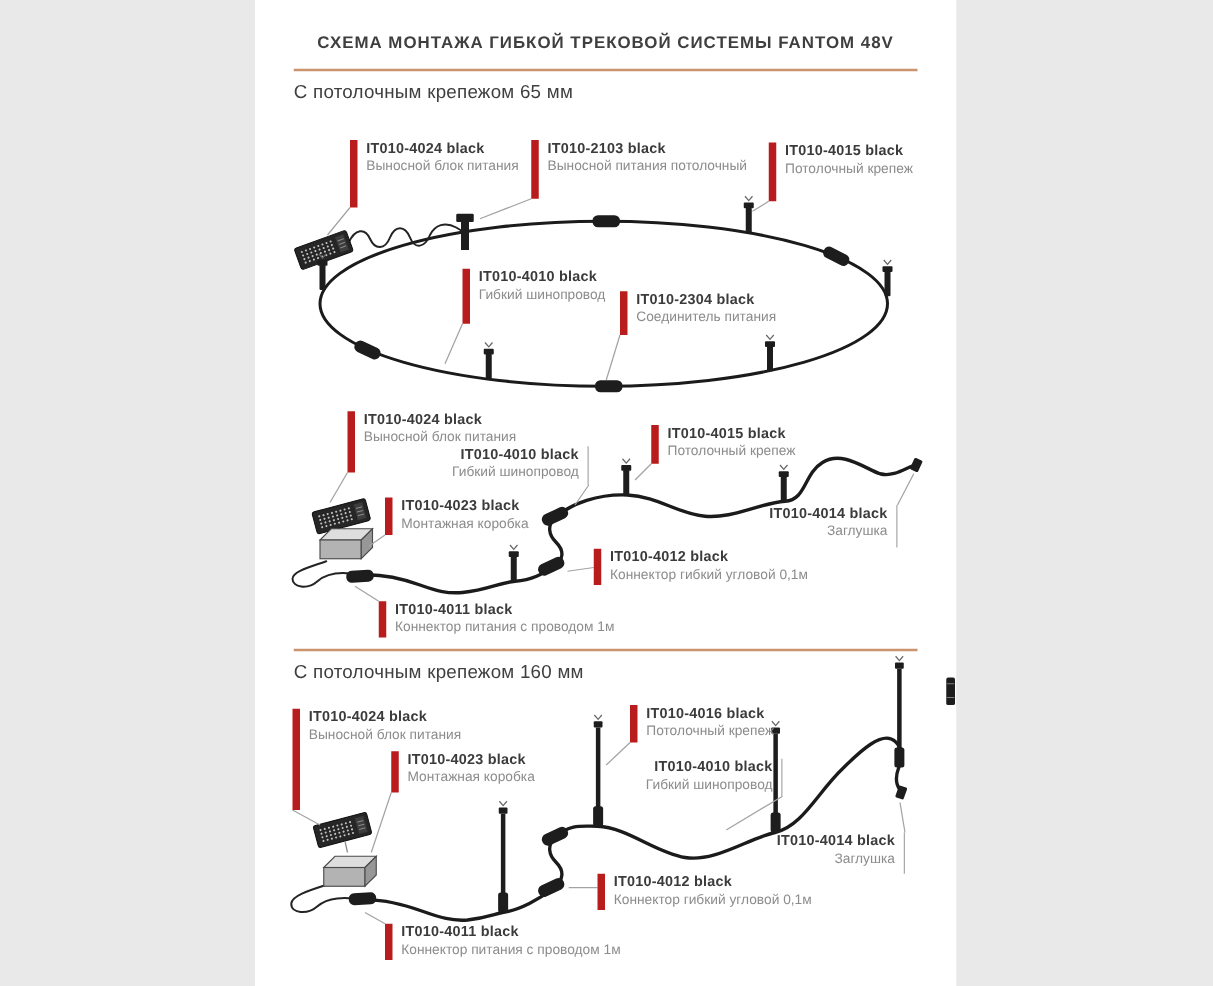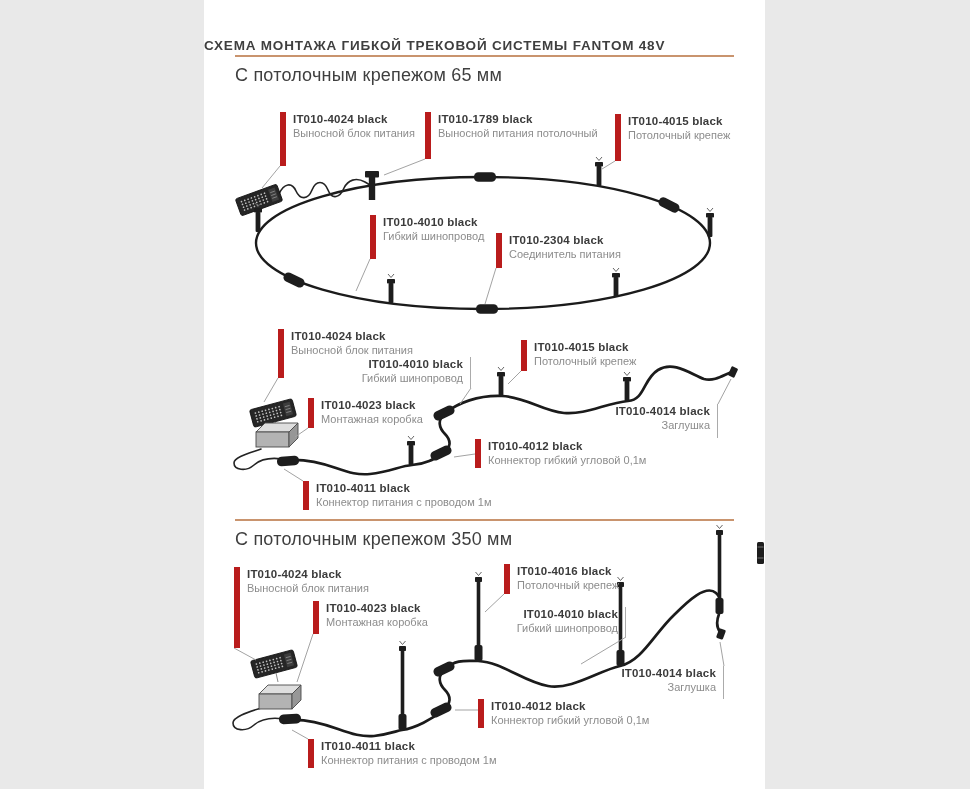--- a/index.html
+++ b/index.html
@@ -7,32 +7,32 @@
     width:970px;height:789px;
     background:#e9e9e9;
     font-family:"Liberation Sans","DejaVu Sans",sans-serif;
     position:relative;overflow:hidden;
   }
   .panel{
     position:absolute;left:204px;top:0;width:561px;height:789px;
     background:#ffffff;
   }
   .title{
-    position:absolute;left:0;top:38px;width:100%;
-    font-size:13.5px;font-weight:bold;
+    position:absolute;left:0;top:26px;width:100%;
+    text-align:center;font-size:13.5px;font-weight:bold;
     letter-spacing:0.8px;color:#3f3f3f;
   }
   .divider{
     position:absolute;left:31px;width:499px;height:2px;
     background:#c9946e;
   }
   .d1{top:55px;}
   .d2{top:519px;}
   .heading{
-    position:absolute;left:31px;font-size:18px;color:#3f3f3f;
+    position:absolute;left:31px;font-size:15px;color:#3f3f3f;
     letter-spacing:0.2px;
   }
   .h1{top:65px;}
   .h2{top:529px;}
   svg.diag{position:absolute;left:0;}
   #svg1{top:95px;}
   #svg2{top:353px;}
   #svg3{top:520px;}
   .lbl{
     position:absolute;border-left:6px solid #b91c1c;padding-left:7px;
@@ -150,21 +150,21 @@
     <line class="leader" x1="411" y1="66" x2="398" y2="74"></line>
     <line class="leader" x1="166" y1="164" x2="152" y2="196"></line>
     <line class="leader" x1="292" y1="173" x2="281" y2="209"></line>
   </svg>
 
   <div class="lbl" style="left:76px;top:112px;height:54px">
     <div class="code">IT010-4024 black</div>
     <div class="desc">Выносной блок питания</div>
   </div>
   <div class="lbl" style="left:221px;top:112px;height:47px">
-    <div class="code">IT010-1789 black</div>
+    <div class="code">IT010-2103 black</div>
     <div class="desc">Выносной питания потолочный</div>
   </div>
   <div class="lbl" style="left:411px;top:114px;height:47px">
     <div class="code">IT010-4015 black</div>
     <div class="desc">Потолочный крепеж</div>
   </div>
   <div class="lbl" style="left:166px;top:215px;height:44px">
     <div class="code">IT010-4010 black</div>
     <div class="desc">Гибкий шинопровод</div>
   </div>
@@ -218,21 +218,21 @@
   <div class="lbl" style="left:271px;top:439px;height:29px">
     <div class="code">IT010-4012 black</div>
     <div class="desc">Коннектор гибкий угловой 0,1м</div>
   </div>
   <div class="lbl" style="left:99px;top:481px;height:29px">
     <div class="code">IT010-4011 black</div>
     <div class="desc">Коннектор питания с проводом 1м</div>
   </div>
 
   <div class="divider d2"></div>
-  <div class="heading h2">С потолочным крепежом 350 мм</div>
+  <div class="heading h2">С потолочным крепежом 160 мм</div>
 
   <svg id="svg3" class="diag" width="561" height="269" viewBox="0 0 561 269">
     <path class="cord" d="M60,187 C48,191 29,196 29,203 C29,211 42,212 50,205 C58,198 72,197 86,200"></path>
     <path class="track" d="M86,200 C102,199 120,204 134,209 C148,214 158,217 170,216 C186,214 192,211 198,210 C212,208 228,199 238,191 C248,184 247,176 241,170 C235,164 233,156 241,149 C252,139 262,141 274,141 C298,142 320,162 344,166 C368,170 394,151 416,146 C438,141 450,114 470,95 C484,81 502,64 512,73 C520,80 517,90 515,94 C512,102 513,108 516,112"></path>
     <use href="#psu" transform="translate(70,144) rotate(-15)"></use>
     <line x1="72" y1="153" x2="74" y2="162" stroke="#8a8a8a" stroke-width="1"></line>
     <use href="#mbox" transform="translate(55,165)"></use>
     <use href="#capsule" transform="translate(86,199) rotate(-3)"></use>
     <use href="#capsule" transform="translate(237,190) rotate(-25)"></use>
     <use href="#capsule" transform="translate(240,149) rotate(-25)"></use>

